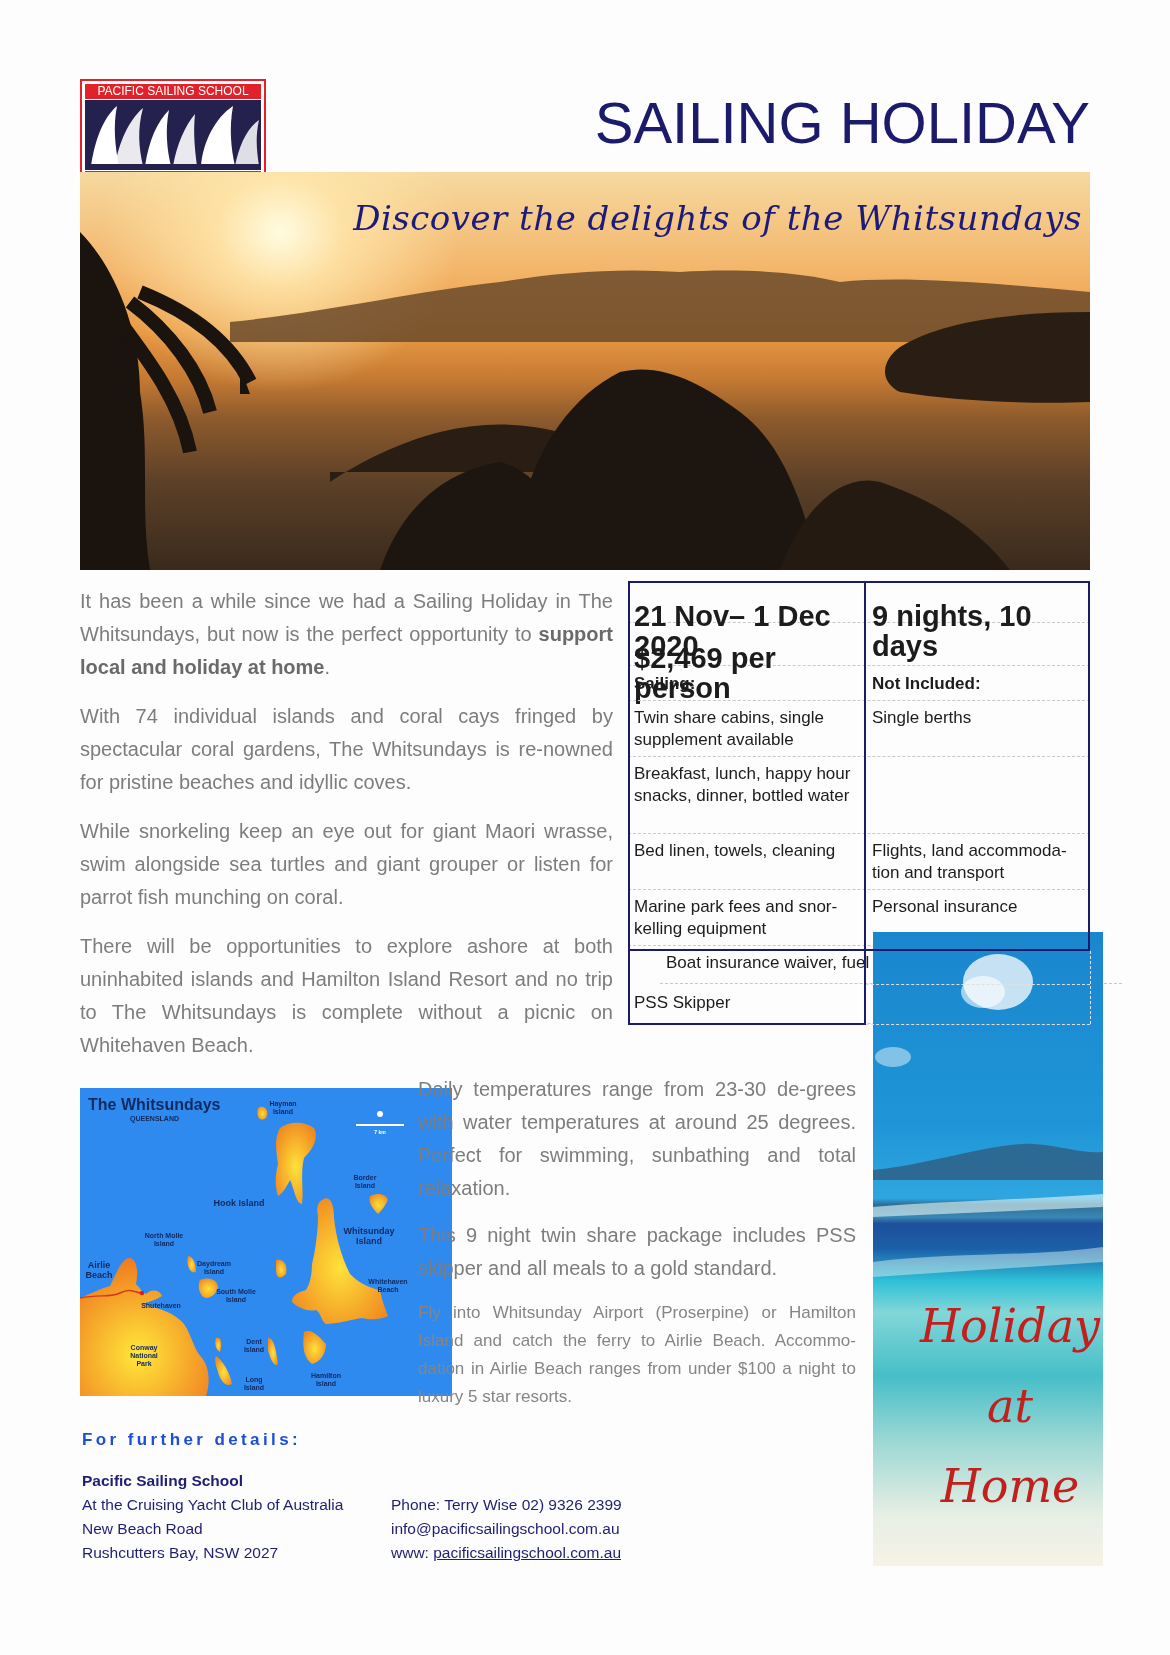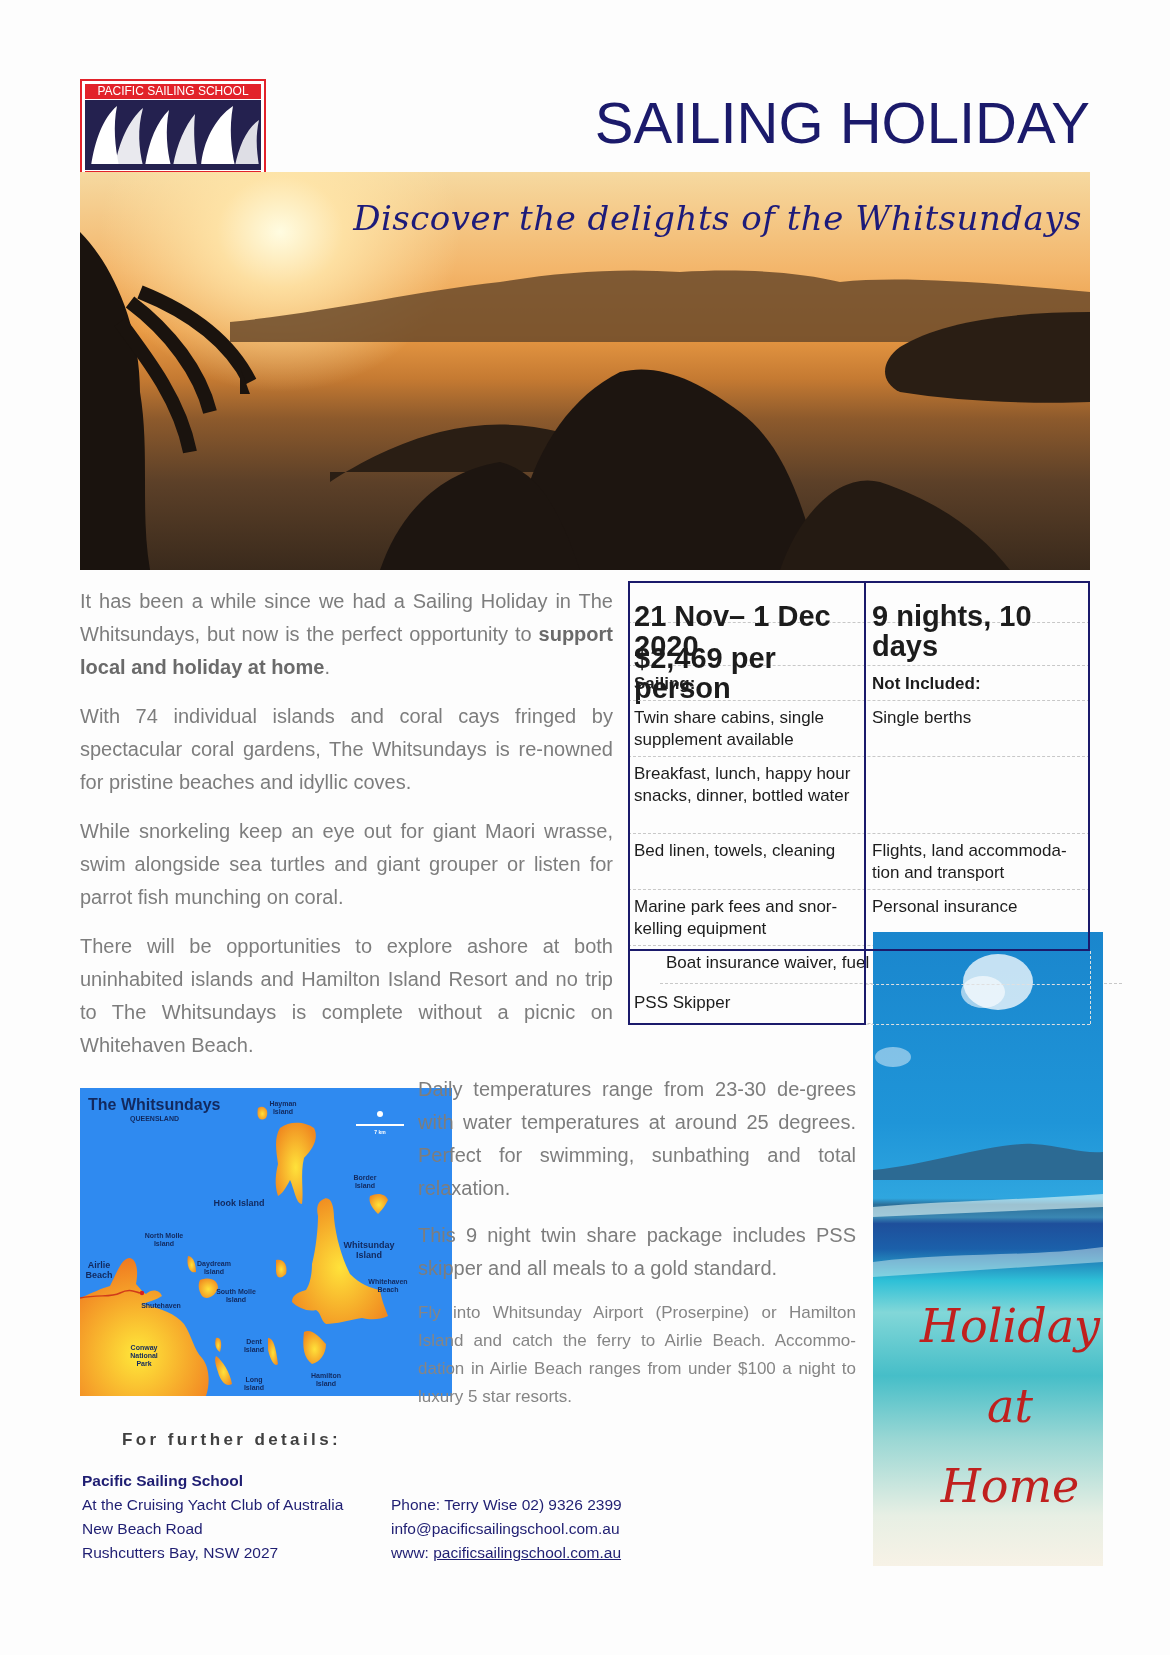--- a/index.html
+++ b/index.html
@@ -50,21 +50,21 @@
   #col-mid { left:418px; top:1073px; width:438px; }
   #col-mid .para { margin-bottom:14px; }
   #col-mid .small { font-size:17px; line-height:28px; color:#858585; }
 
   
   #beach { left:873px; top:932px; width:230px; height:634px; overflow:hidden;
     background: linear-gradient(180deg, #1a86cd 0%, #1f95d8 30%, #2fa6df 42%, #2c6f99 43%, #3a87b3 45%, #1e4f9b 46%, #1b60aa 50%, #2ec0d7 55%, #82d7d8 60%, #46bec8 70%, #9ad7d4 80%, #e7efe4 92%, #f7f2e6 100%); }
   #beach-caption { left:0; right:0; bottom:40px; text-align:center; font-family:"DejaVu Serif", serif; font-style:italic; font-size:46px; line-height:80px; color:#c0201e;padding-left:44px; }
 
   
-  #contact-heading { left:82px; top:1430px; font-size:17px; font-weight:bold; letter-spacing:3.4px; color:#404040;margin-left:40px; }
+  #contact-heading { left:82px; top:1430px; font-size:17px; font-weight:bold; letter-spacing:3.4px; color:#1d4ed8; }
   .contact { font-size:15.5px; line-height:24px; color:#1f1e72; }
   #contact-left { left:82px; top:1469px; }
   #contact-right { left:391px; top:1493px; }
   #contact-left .org { font-weight:bold; }
   .u { text-decoration:underline; }
 </style>
 </head>
 <body>
 
 <div id="logo" class="abs">
@@ -200,21 +200,21 @@
 
     <rect x="276" y="36" width="48" height="2" fill="#ffffff"></rect>
     <circle cx="300" cy="26" r="3" fill="#ffffff"></circle>
   </svg>
   <div class="lbl" style="left:8px;top:8px;font-size:16px;line-height:18px;text-align:left;">The Whitsundays</div>
   <div class="lbl" style="left:50px;top:27px;font-size:7px;">QUEENSLAND</div>
   <div class="lbl" style="left:288px;top:40px;width:24px;font-size:5px;color:#fff;">7 km</div>
   <div class="lbl" style="left:186px;top:12px;width:34px;">Hayman Island</div>
   <div class="lbl" style="left:124px;top:74px;font-size:9px;width:70px;margin-top:37px;">Hook Island</div>
   <div class="lbl" style="left:270px;top:86px;width:30px;">Border Island</div>
-  <div class="lbl" style="left:254px;top:152px;font-size:9px;line-height:10px;width:70px;">Whitsunday Island</div>
+  <div class="lbl" style="left:254px;top:138px;font-size:9px;line-height:10px;width:70px;">Whitsunday Island</div>
   <div class="lbl" style="left:284px;top:190px;width:48px;">Whitehaven Beach</div>
   <div class="lbl" style="left:62px;top:144px;width:44px;">North Molle Island</div>
   <div class="lbl" style="left:114px;top:172px;width:40px;">Daydream Island</div>
   <div class="lbl" style="left:2px;top:172px;font-size:9px;line-height:10px;width:34px;">Airlie Beach</div>
   <div class="lbl" style="left:56px;top:214px;width:50px;">Shutehaven</div>
   <div class="lbl" style="left:130px;top:200px;width:52px;">South Molle Island</div>
   <div class="lbl" style="left:46px;top:256px;width:36px;">Conway National Park</div>
   <div class="lbl" style="left:160px;top:250px;width:28px;">Dent Island</div>
   <div class="lbl" style="left:160px;top:288px;width:28px;">Long Island</div>
   <div class="lbl" style="left:226px;top:284px;width:40px;">Hamilton Island</div>

